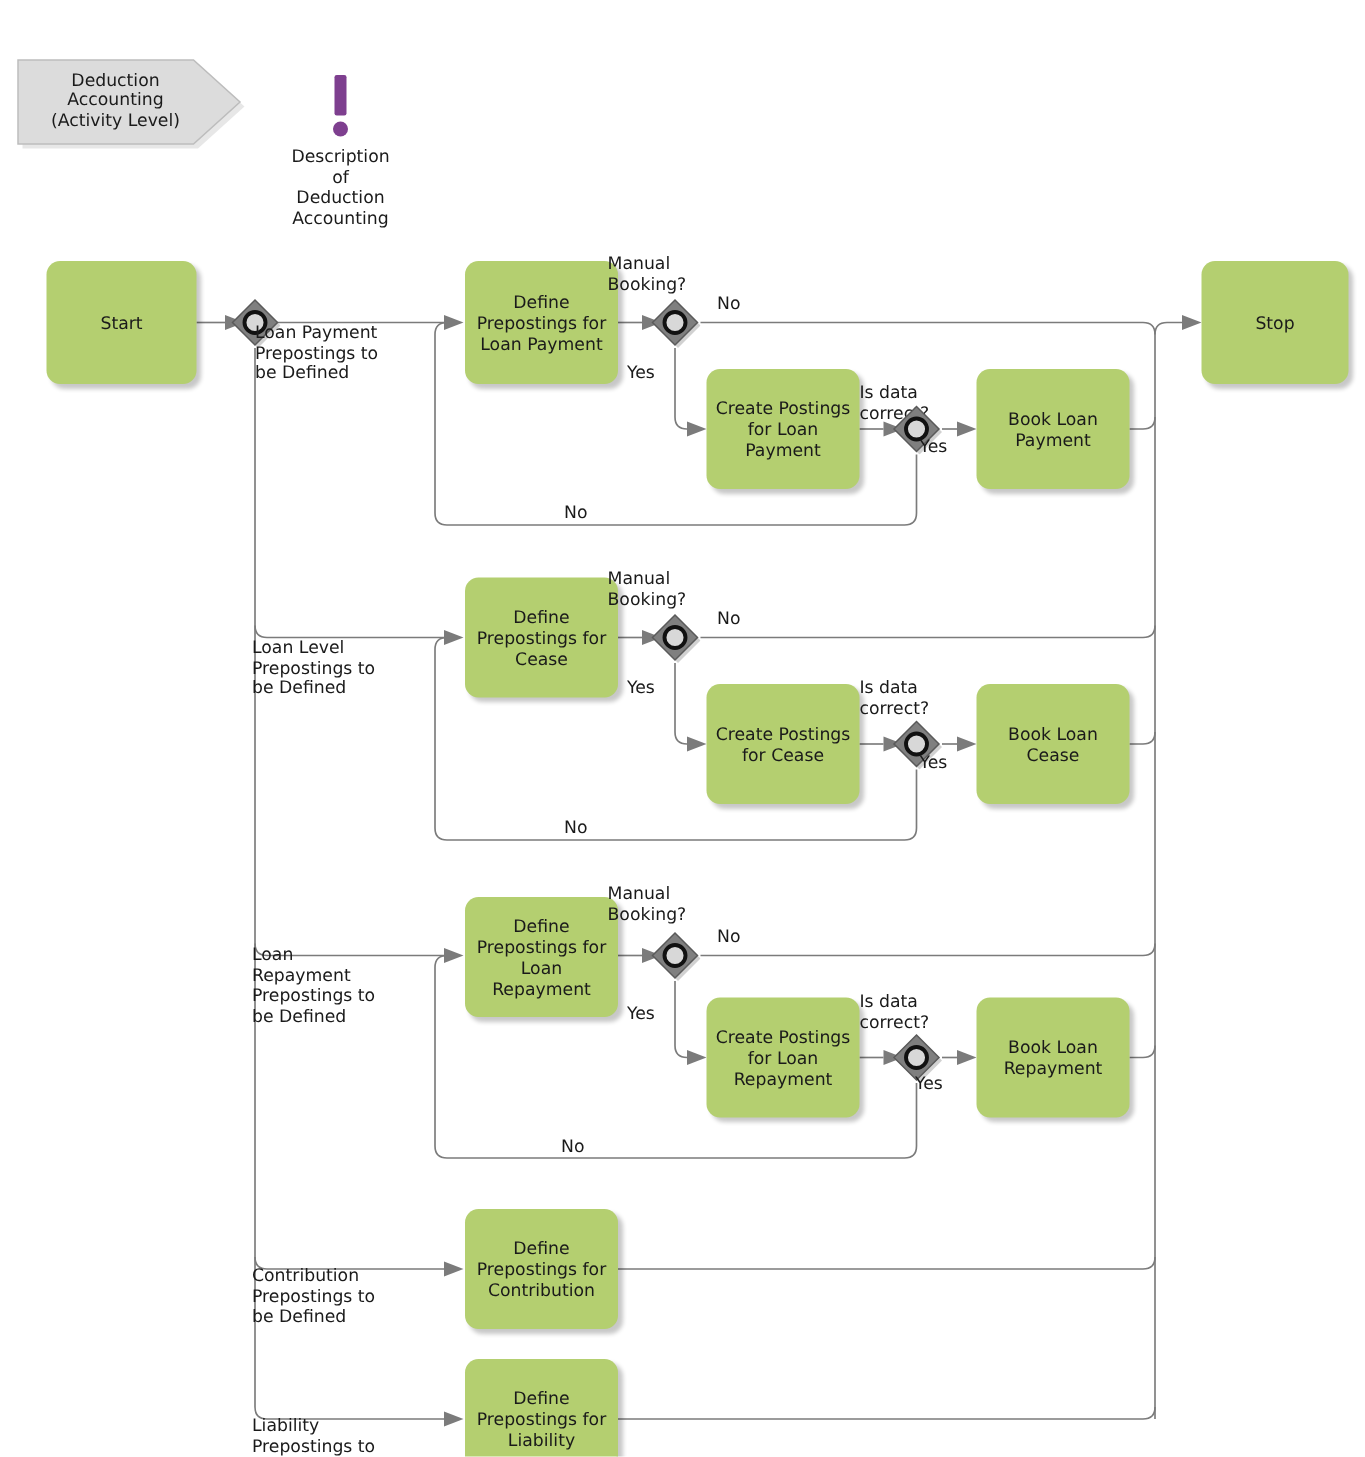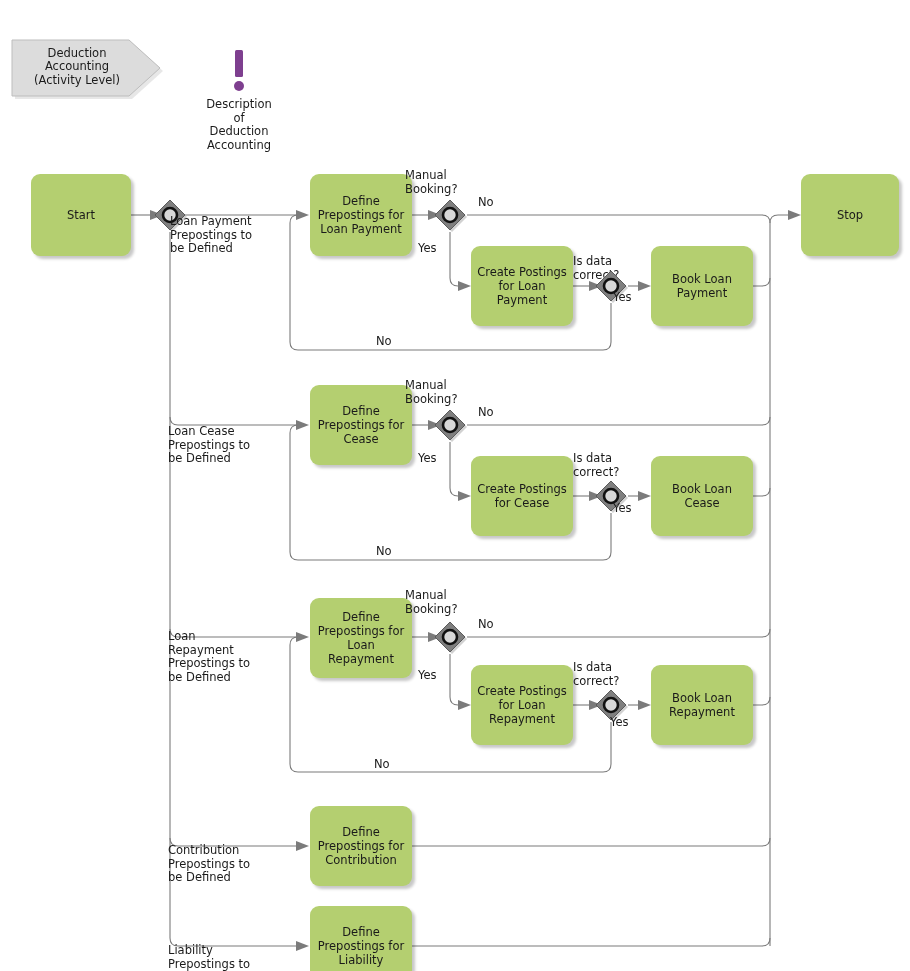--- a/index.html
+++ b/index.html
@@ -16,21 +16,21 @@
   .chevron-wrap { position:absolute; left:8px; top:12px; width:160px; height:68px; }
   .chevron-wrap svg { position:absolute; left:0; top:0; }
   .chevron-label {
     position:absolute; left:0; top:0; width:152px; height:62px;
     display:flex; flex-direction:column; align-items:center; justify-content:center;
     font-size:11.5px; color:#1a1a1a; line-height:13.5px; text-align:center;
     padding-right:14px;
   }
 
   
-  .annotation { position:absolute; left:184px; top:24px; width:110px; text-align:center; }
+  .annotation { position:absolute; left:172px; top:24px; width:110px; text-align:center; }
   .excl { display:block; margin:0 auto; }
   .annotation-text { margin-top:4px; font-size:11.5px; color:#1a1a1a; line-height:13.5px; }
 
   
   .act {
     position:absolute;
     background:#b4cf70;
     border-radius:9px;
     box-shadow: 3px 3px 3px rgba(0,0,0,0.22);
     display:flex; align-items:center; justify-content:center;
@@ -196,21 +196,21 @@
       <circle cx="17" cy="17" r="7" fill="#d8d8d8" stroke="#111111" stroke-width="2.6"></circle>
     </svg>
   </div>
 
   <div class="lbl" style="left:613px; top:267px; width:36px;">Yes</div>
   <div class="lbl" style="left:376px; top:311px; width:40px;">No</div>
 
   <div class="act" style="left: 651px; top: 222px; width: 102px; height: 80px; white-space: pre-line;">Book Loan
 Payment</div>
 
-  <div class="lbl" style="left: 168px; top: 401px; width: 118px; white-space: pre-line;">Loan Cease
+  <div class="lbl" style="left: 168px; top: 401px; width: 118px; white-space: pre-line;">Loan Level
 Prepostings to
 be Defined</div>
 
   <div class="act" style="left: 310px; top: 361px; width: 102px; height: 80px; white-space: pre-line;">Define
 Prepostings for
 Cease</div>
 
   <div class="lbl" style="left: 405px; top: 355px; width: 90px; white-space: pre-line;">Manual
 Booking?</div>
 

